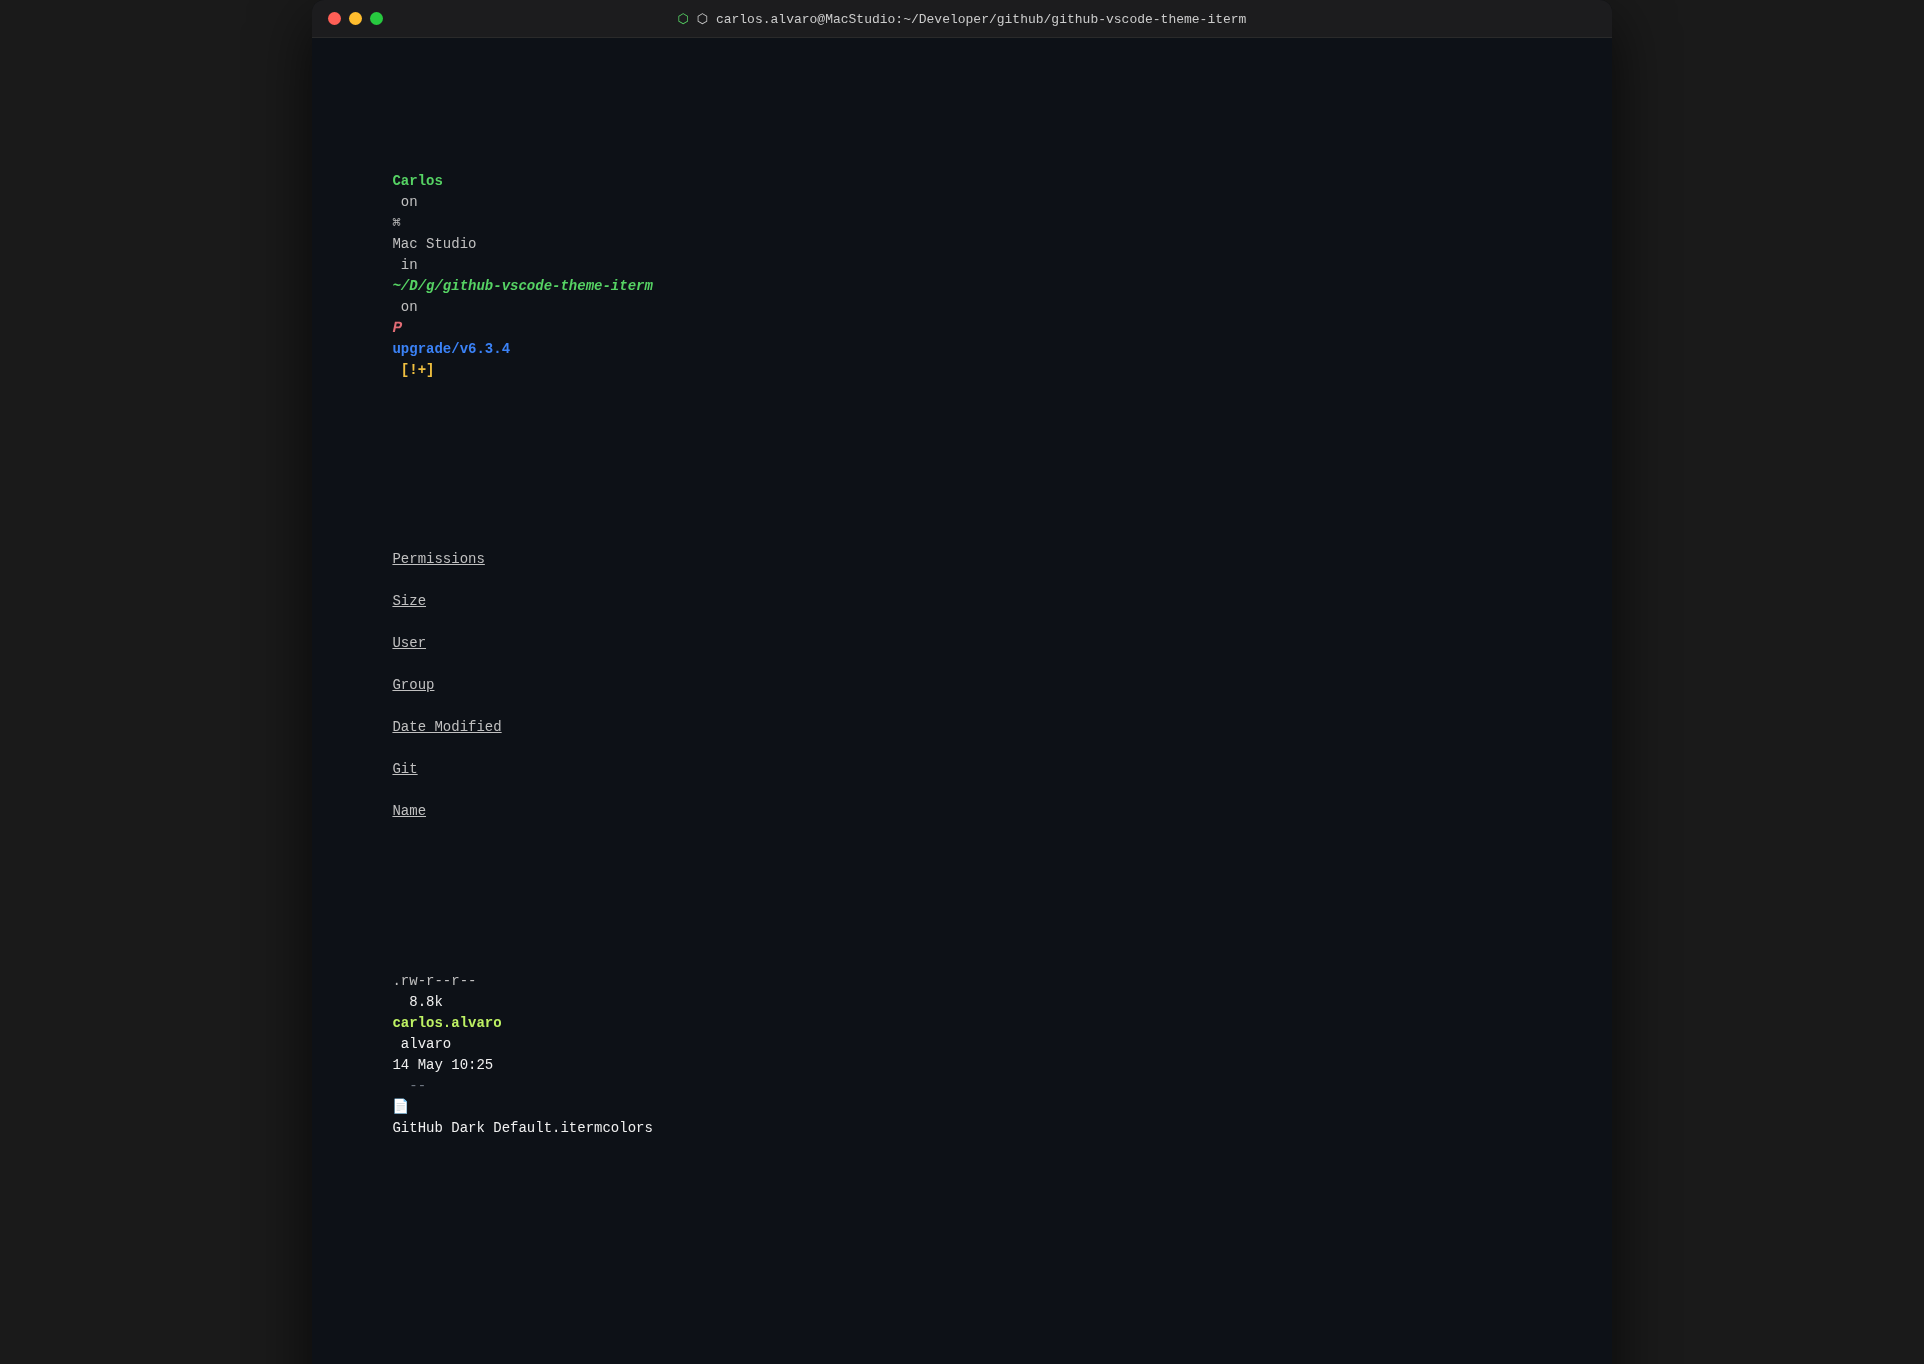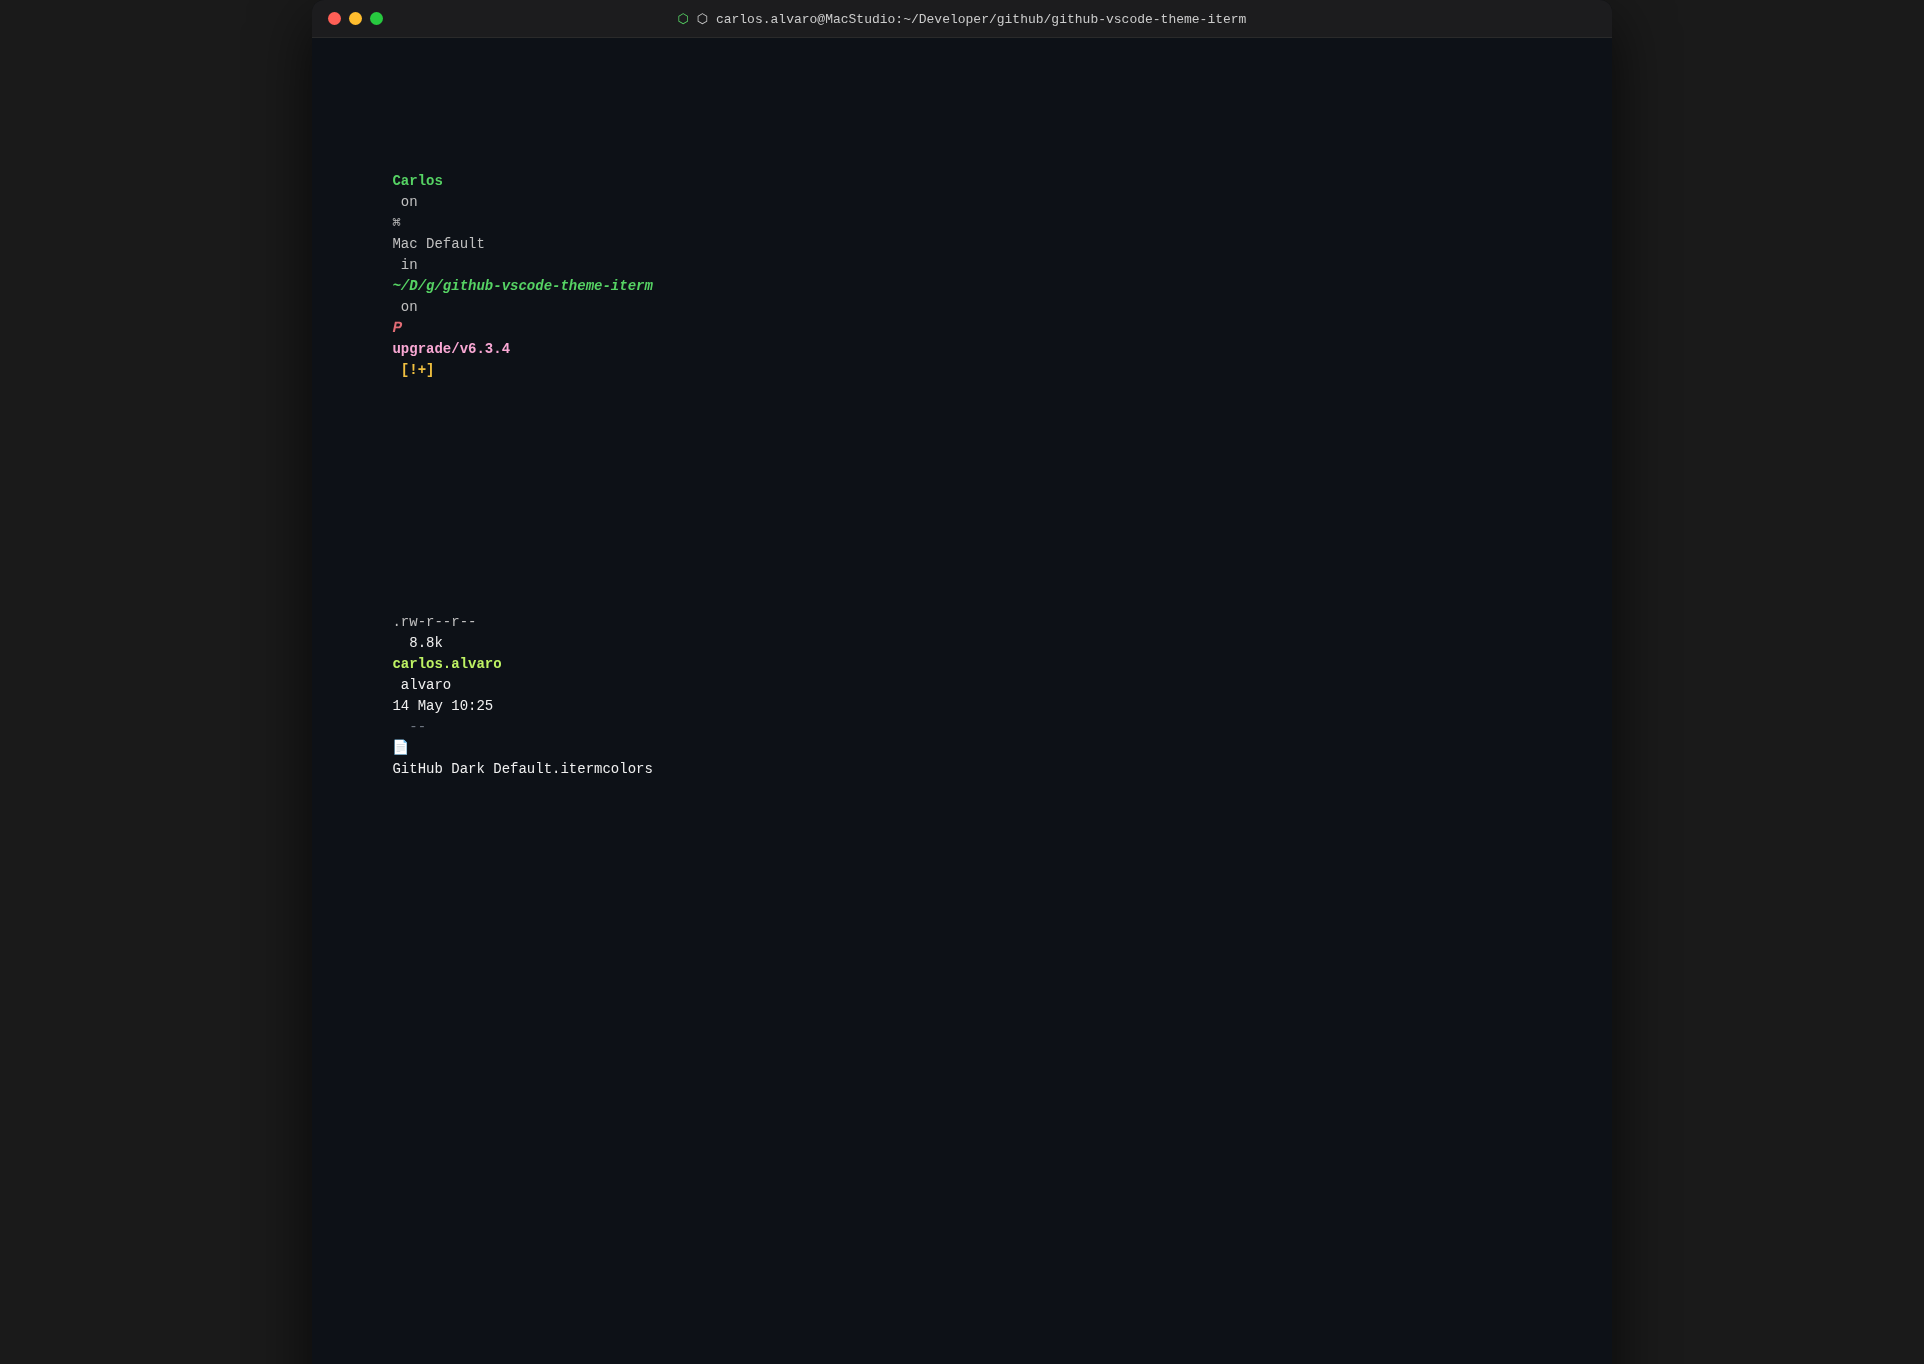--- a/index.html
+++ b/index.html
@@ -54,21 +54,21 @@
     }
     .c-dim { color: #6e7681; }
     .bold { font-weight: bold; }
     pre, .terminal-body {
       white-space: pre-wrap;
     }
     .prompt-name { color: #56d364; font-weight: bold; margin-top: 13px; }
     .prompt-in { color: #c0c0c0; }
     .prompt-path { color: #56d364; font-weight: bold; font-style: italic; }
     .prompt-on { color: #c0c0c0; }
-    .prompt-branch { color: #f9a8d4; font-weight: bold; }
+    .prompt-branch { color: #3b82f6; font-weight: bold; }
     .prompt-flag { color: #f0c040; font-weight: bold; }
     .col-header { color: #c0c0c0; text-decoration: underline; }
   </style>
 </head>
 <body>
 
 <div class="terminal-window">
   <div class="title-bar">
     <span class="dot dot-red"></span>
     <span class="dot dot-yellow"></span>
@@ -77,32 +77,47 @@
       <span style="color:#56d364;">⬡</span> <span style="color:#cccccc;">⬡ carlos.alvaro@MacStudio:~/Developer/github/github-vscode-theme-iterm</span>
     </span>
   </div>
   <div class="terminal-body">
 
     
     <div style="margin-top:8px;">
       <span class="prompt-name">Carlos</span>
       <span class="prompt-in"> on </span>
       <span style="color:#c0c0c0;">⌘ </span>
-      <span class="prompt-in">Mac Default</span>
+      <span class="prompt-in">Mac Studio</span>
       <span class="prompt-in"> in </span>
       <span class="prompt-path">~/D/g/github-vscode-theme-iterm</span>
       <span class="prompt-on"> on </span>
       <span style="color:#e06c75;">𝑷 </span>
       <span class="prompt-branch">upgrade/v6.3.4</span>
       <span class="prompt-flag"> [!+]</span>
     </div>
 
     
 
     
+    <div style="margin-bottom:2px;">
+      <span class="col-header">Permissions</span>
+      <span>  </span>
+      <span class="col-header">Size</span>
+      <span> </span>
+      <span class="col-header">User</span>
+      <span>              </span>
+      <span class="col-header">Group</span>
+      <span> </span>
+      <span class="col-header">Date Modified</span>
+      <span>  </span>
+      <span class="col-header">Git</span>
+      <span> </span>
+      <span class="col-header">Name</span>
+    </div>
 
     
     
     <div>
       <span style="color:#c0c0c0;text-align:center;">.rw-r--r--</span>
       <span>  8.8k </span>
       <span class="bold" style="color:#bef264;">carlos.alvaro</span>
       <span> alvaro </span>
       <span>14 May 10:25</span>
       <span class="c-dim">  -- </span>

